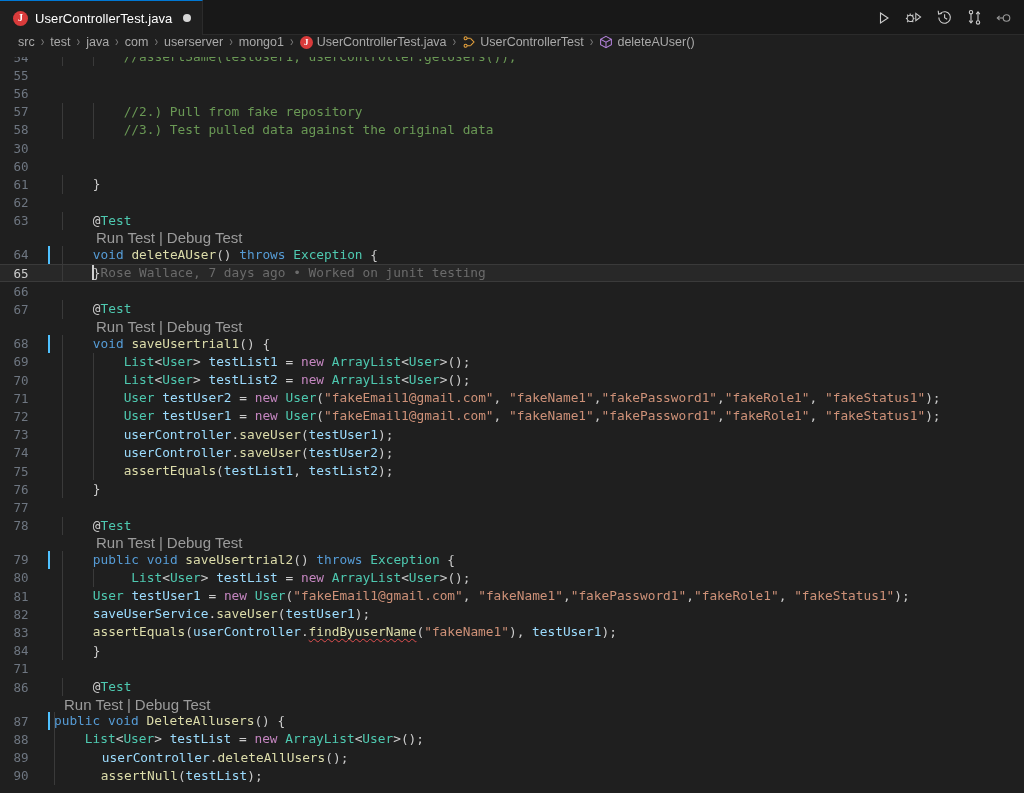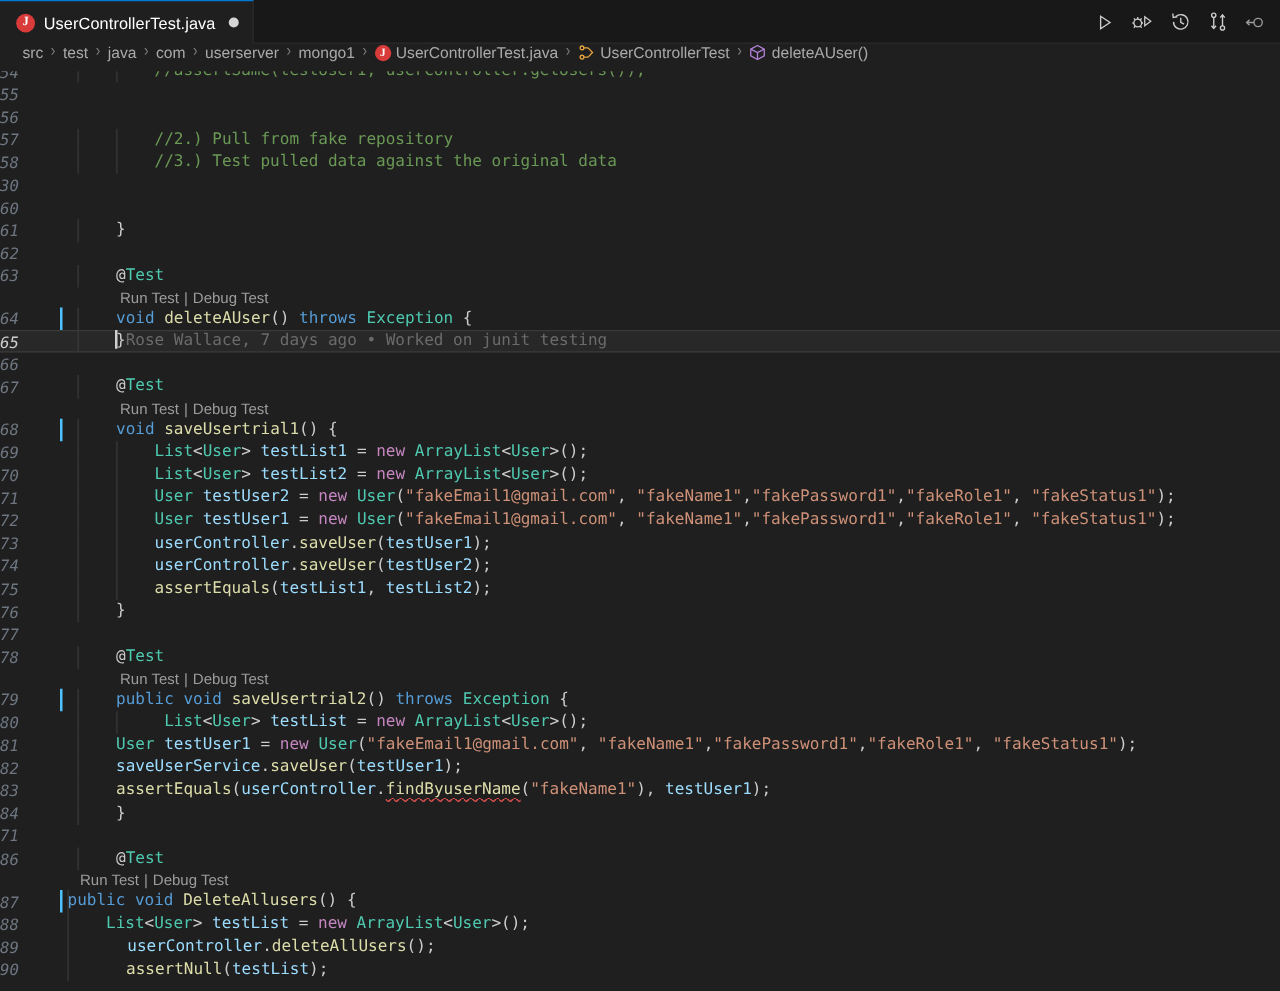--- a/index.html
+++ b/index.html
@@ -101,25 +101,24 @@
   .row.cur { background: #282828; }
   .row.cur::before,
   .row.cur::after {
     content:""; position:absolute; left:0; right:0; height:1px;
     background:#3a3a3a;
   }
   .row.cur::before { top:0; }
   .row.cur::after  { bottom:0; }
 
   .lno {
-    width: 44px; flex: none; text-align: left;
+    width: 44px; flex: none; text-align: center;
     color: #6e7681; font-size: 12.5px;
     font-family: "DejaVu Sans Mono", monospace;
     padding-right: 2px;
-    font-style: italic;
   }
   .row.cur .lno { color: #cccccc; }
   .gutmark {
     width: 10px; flex: none; height: 18.2px;
     display:flex; align-items:center; justify-content:center;
   }
   .gutmark i {
     display:block; width: 2px; height: 18.2px; background: #4fc1ff;
   }
   .code {
@@ -134,21 +133,21 @@
   
   .guide {
     position: absolute; top: 0; bottom: 0; width: 1px;
     background: #3a3a3a;
   }
 
   .codelens {
     height: 16px;
     display: flex; align-items: center;
     font-family: "Liberation Sans", sans-serif;
-    font-size: 12px; color: #9c9c9c;
+    font-size: 15px; color: #9c9c9c;
     padding-left: 96px;
   }
   .codelens.shift { padding-left: 64px; }
   .cl-link { color: #9c9c9c; }
   .cl-bar { margin: 0 4px; color: #9c9c9c; }
 
   
   .k   { color: #569cd6; }   
   .kc  { color: #c586c0; }   
   .t   { color: #4ec9b0; }   

